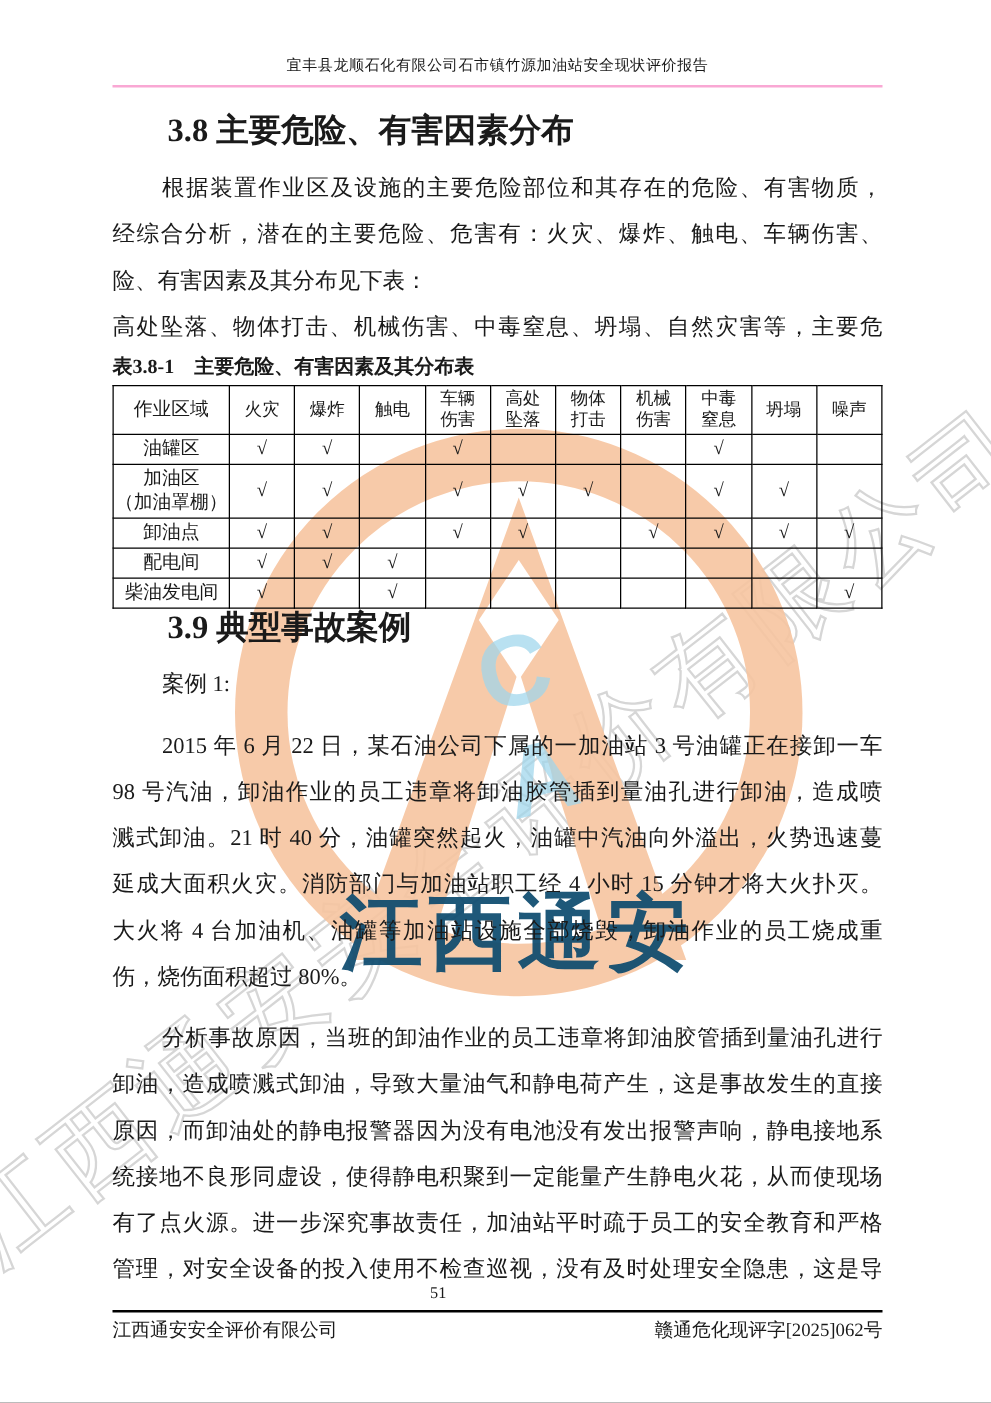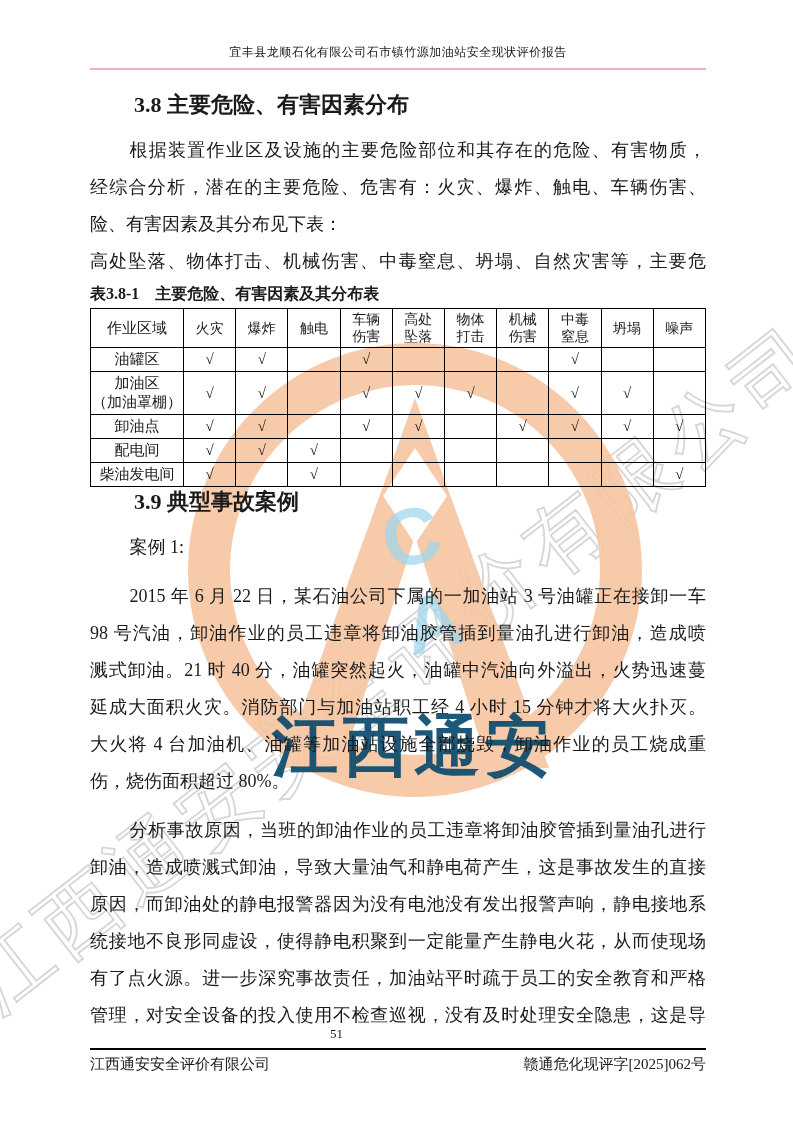--- a/index.html
+++ b/index.html
@@ -28,37 +28,37 @@
     position:absolute;left:272px;top:702px;
     font-size:66px;font-weight:bold;letter-spacing:5px;
     color:#0c4a6e;opacity:0.92;
   }
   
   .content{position:absolute;left:90px;top:44px;width:616px;z-index:1;}
   .doc-header-title{
     font-size:12px;text-align:center;letter-spacing:0.5px;
     padding-bottom:7px;border-bottom:2px solid #f9a8d4;
   }
-  .h-sec{font-size:22px;font-weight:700;margin:20px 0 13px 44px;line-height:29px;}
+  .h-sec{font-size:26px;font-weight:700;margin:20px 0 13px 44px;line-height:29px;}
   .h-sec.second{margin-top:0;}
   .bodyline{font-size:18px;line-height:37px;height:37px;white-space:nowrap;}
   .bodyline.just{text-align:justify;text-align-last:justify;white-space:normal;}
   .bodyline.ind{text-indent:2.2em;margin-top:12px;}
   .tbl-title{font-size:16px;font-weight:700;text-align:left;line-height:24px;margin:2px 0 2px 0;}
   table.hz{width:100%;border-collapse:collapse;table-layout:fixed;margin-top:1px;}
   table.hz th,table.hz td{
     border:1px solid #000;text-align:center;vertical-align:middle;
     white-space:pre-line;padding:2px 0;
   }
   table.hz th{font-size:14px;font-weight:normal;line-height:17px;}
   table.hz th:first-child{width:92px;font-size:15px;}
   table.hz td{font-size:15px;line-height:19px;}
   td.area{font-size:15px;}
   
-  .pagenum{position:absolute;top:1026px;left:2px;width:669px;text-align:center;font-size:13px;z-index:1;}
+  .pagenum{position:absolute;top:1026px;left:16px;width:669px;text-align:center;font-size:13px;z-index:1;}
   .doc-footer{
     position:absolute;top:1048px;left:90px;width:616px;z-index:1;
     border-top:2px solid #000;padding-top:5px;
     display:flex;justify-content:space-between;font-size:15px;
   }
 </style>
 </head>
 <body>
 
 <div class="page">

